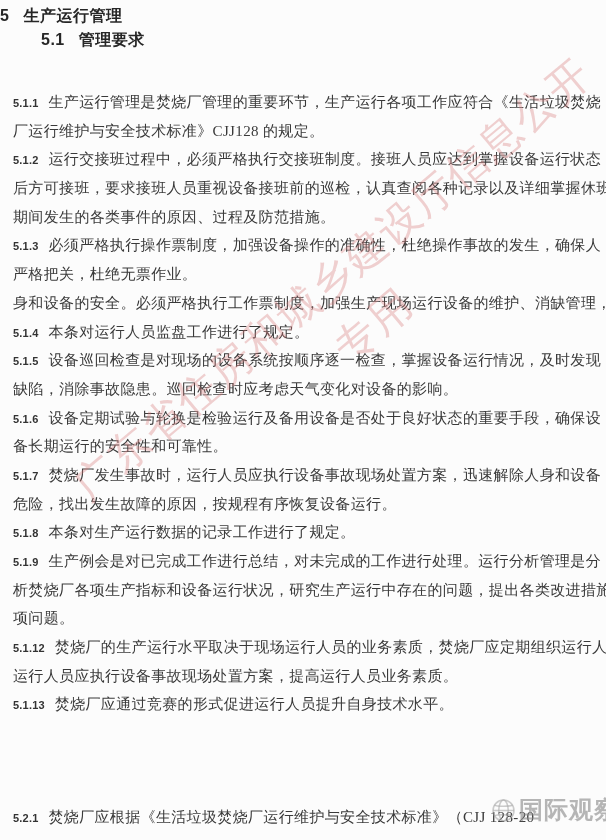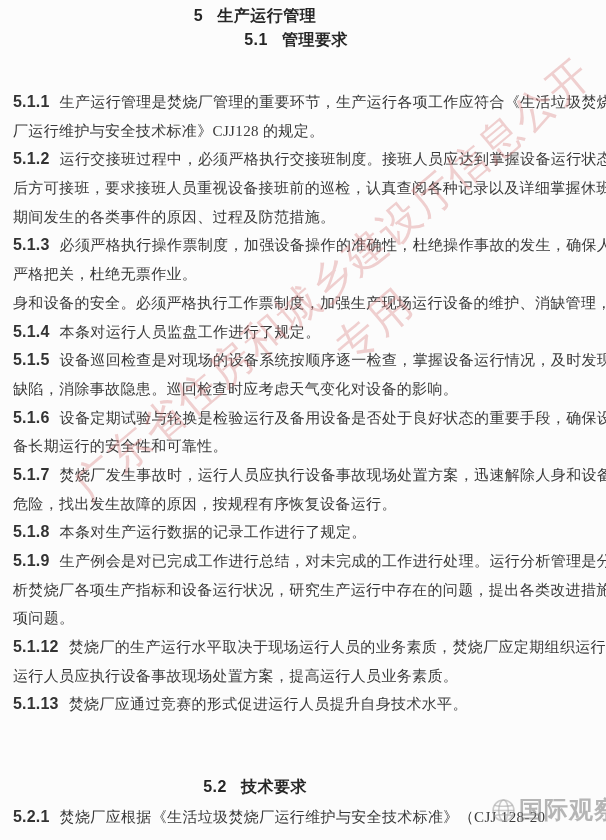--- a/index.html
+++ b/index.html
@@ -8,21 +8,20 @@
     position:relative;
     width:606px;height:840px;
     background:#fcfcfc;
     overflow:hidden;
     font-family:"Liberation Serif","DejaVu Serif",serif;
     color:#3a3a3a;
   }
   
   .heading{
     position:absolute;left:0;width:510px;
-    text-align:center;
     font-family:"Liberation Sans","DejaVu Sans",sans-serif;
     font-weight:bold;color:#262626;
     font-size:16px;line-height:24px;
     letter-spacing:0.5px;
   }
   .heading .h-num{margin-right:14px;}
   #h-main{top:4px;}
   #h-51{top:28px;padding-left:41px;}
   #h-52{top:775px;}
   
@@ -30,21 +29,21 @@
     position:absolute;left:13px;top:88px;width:582px;
   }
   .bline{
     height:28.7px;line-height:28.7px;
     font-size:15px;letter-spacing:0.35px;
     white-space:nowrap;
   }
   .bline .num{
     font-family:"Liberation Sans","DejaVu Sans",sans-serif;
     font-weight:bold;color:#333;
-    font-size:16px;margin-right:10px;letter-spacing:0.2px;
+    font-size:11px;margin-right:10px;letter-spacing:0.2px;
   }
   .bline .num:empty{margin-right:0;}
   .last-line{
     position:absolute;left:13px;top:803px;width:582px;
   }
   
   .watermark{
     position:absolute;left:-30px;top:245px;width:760px;height:110px;
     transform:rotate(-40deg);
     pointer-events:none;
@@ -111,23 +110,20 @@
     <div class="bline"><span class="num"></span><span>危险，找出发生故障的原因，按规程有序恢复设备运行。</span></div>
     <div class="bline"><span class="num">5.1.8</span><span>本条对生产运行数据的记录工作进行了规定。</span></div>
     <div class="bline"><span class="num">5.1.9</span><span>生产例会是对已完成工作进行总结，对未完成的工作进行处理。运行分析管理是分</span></div>
     <div class="bline"><span class="num"></span><span>析焚烧厂各项生产指标和设备运行状况，研究生产运行中存在的问题，提出各类改进措施，</span></div>
     <div class="bline"><span class="num"></span><span>项问题。</span></div>
     <div class="bline"><span class="num">5.1.12</span><span>焚烧厂的生产运行水平取决于现场运行人员的业务素质，焚烧厂应定期组织运行人</span></div>
     <div class="bline"><span class="num"></span><span>运行人员应执行设备事故现场处置方案，提高运行人员业务素质。</span></div>
     <div class="bline"><span class="num">5.1.13</span><span>焚烧厂应通过竞赛的形式促进运行人员提升自身技术水平。</span></div>
   </div>
 
-  <div class="heading" id="h-52">
-    <span class="h-num">5.2</span><span>技术要求</span>
-  </div>
 
   <div class="last-line">
     <div class="bline"><span class="num">5.2.1</span><span>焚烧厂应根据《生活垃圾焚烧厂运行维护与安全技术标准》（CJJ 128-20</span></div>
   </div>
 
   <div class="logo">
     <svg class="logo-icon" width="27" height="27" viewBox="0 0 24 24" fill="none" stroke="rgba(150,150,150,0.65)" stroke-width="1.4">
       <circle cx="12" cy="12" r="9.3"></circle>
       <ellipse cx="12" cy="12" rx="4.2" ry="9.3"></ellipse>
       <path d="M2.7 12 H21.3"></path>

